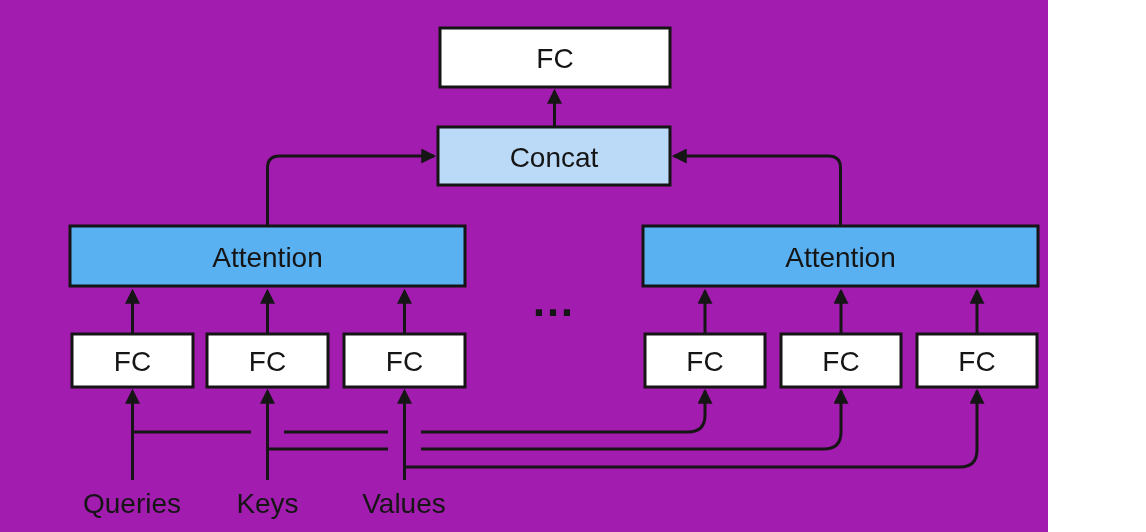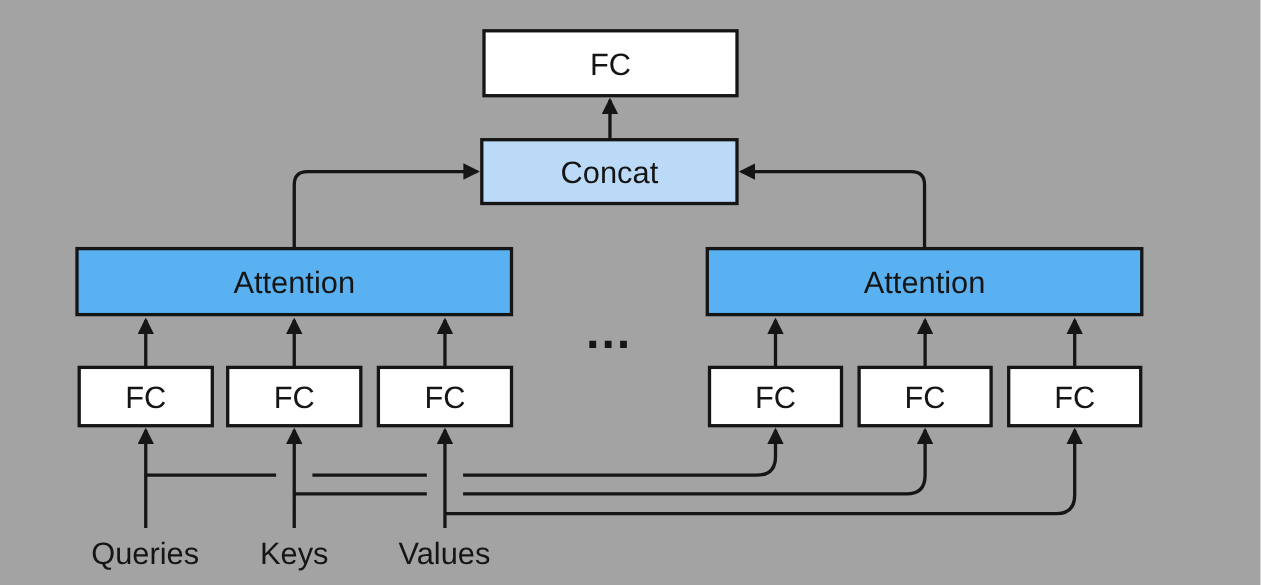--- a/index.html
+++ b/index.html
@@ -2,23 +2,23 @@
 <html><head>
 <meta charset="utf-8">
 <style>
   html, body {
     margin: 0;
     padding: 0;
     background: #ffffff;
   }
   .stage {
     position: relative;
-    width: 1146px;
+    width: 1048px;
     height: 532px;
-    background: #a3a3a3;
+    background: #a21caf;
     overflow: hidden;
   }
   svg {
     display: block;
   }
   svg text {
     font-family: "Liberation Sans", "DejaVu Sans", sans-serif;
     font-size: 28px;
   }
   svg text.dots {

